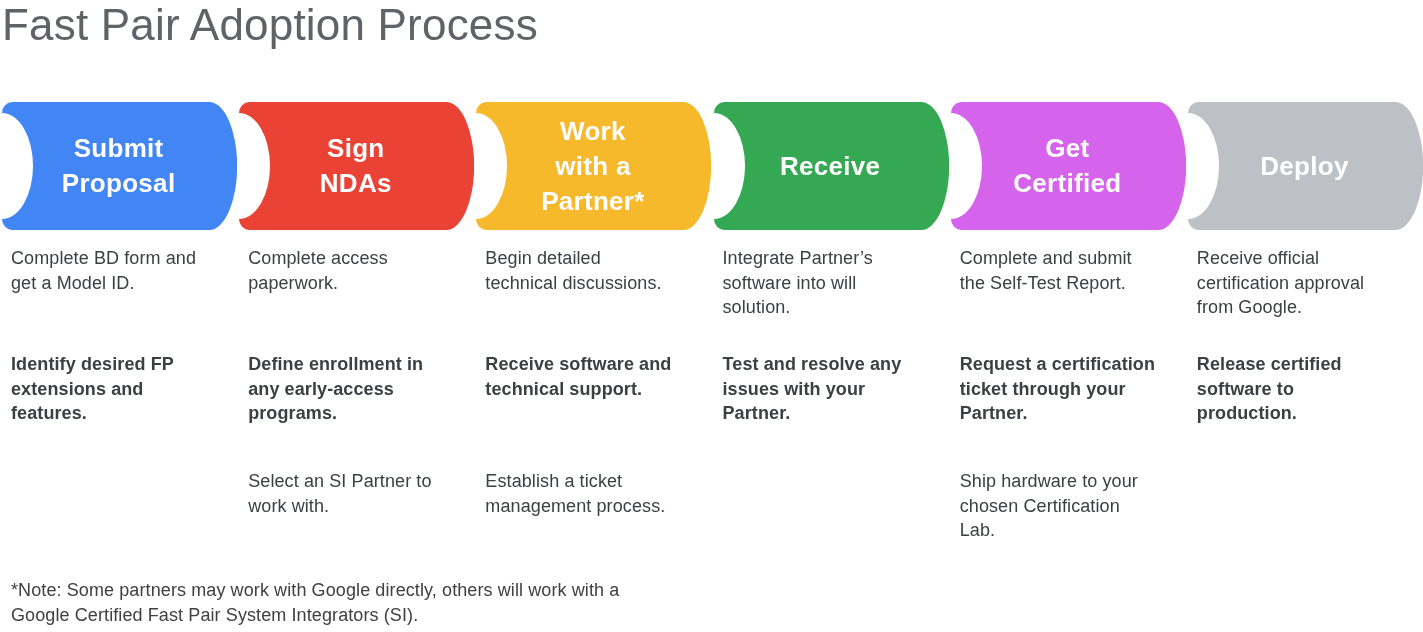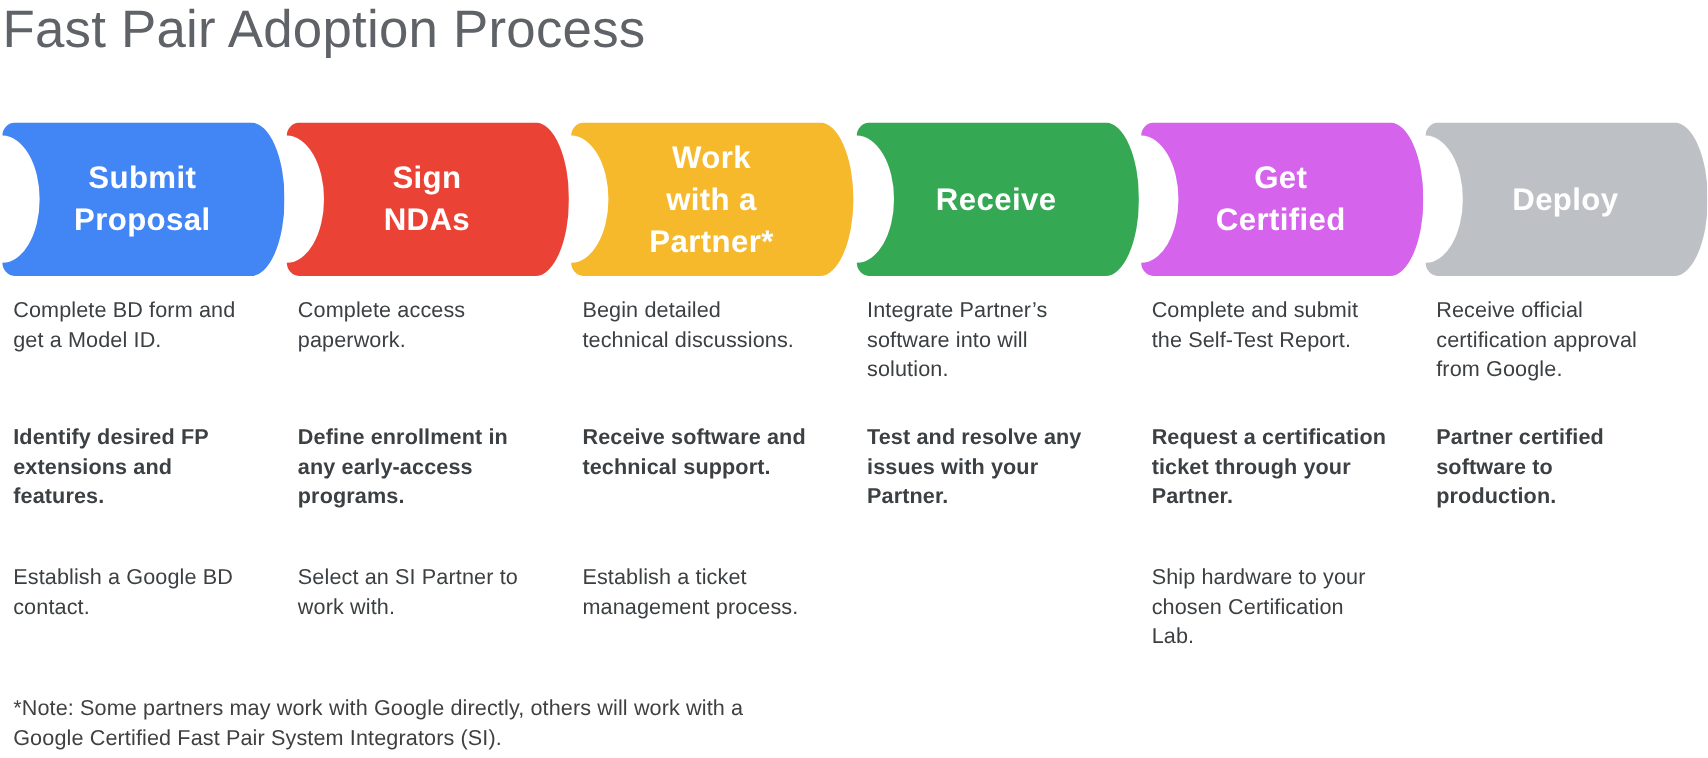--- a/index.html
+++ b/index.html
@@ -141,22 +141,20 @@
     </div>
   </div>
 
   <div class="steps-grid">
     <div class="step-col">
       <div class="step row1">Complete BD form and
 get a Model ID.</div>
       <div class="step row2">Identify desired FP
 extensions and
 features.</div>
-      <div class="step row3">Establish a Google BD
-contact.</div>
     </div>
     <div class="step-col">
       <div class="step row1">Complete access
 paperwork.</div>
       <div class="step row2">Define enrollment in
 any early-access
 programs.</div>
       <div class="step row3">Select an SI Partner to
 work with.</div>
     </div>
@@ -183,21 +181,21 @@
 ticket through your
 Partner.</div>
       <div class="step row3">Ship hardware to your
 chosen Certification
 Lab.</div>
     </div>
     <div class="step-col">
       <div class="step row1">Receive official
 certification approval
 from Google.</div>
-      <div class="step row2">Partner certified
+      <div class="step row2">Release certified
 software to
 production.</div>
     </div>
   </div>
 
   <p class="note">*Note: Some partners may work with Google directly, others will work with a
 Google Certified Fast Pair System Integrators (SI).</p>
 
 </div>
 

